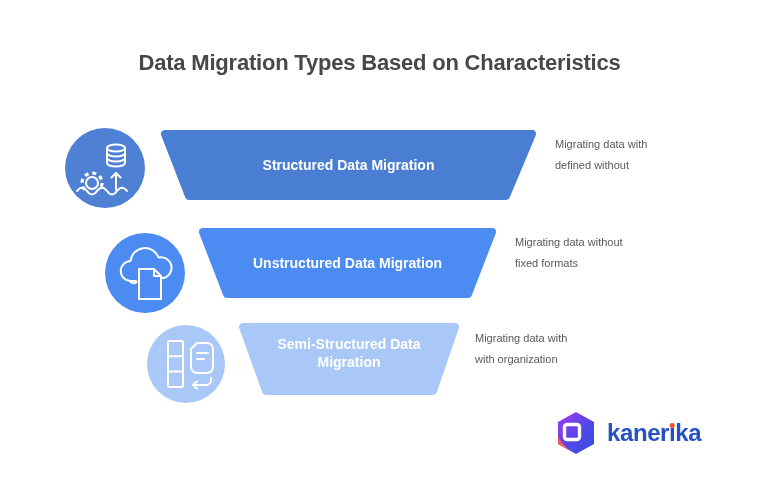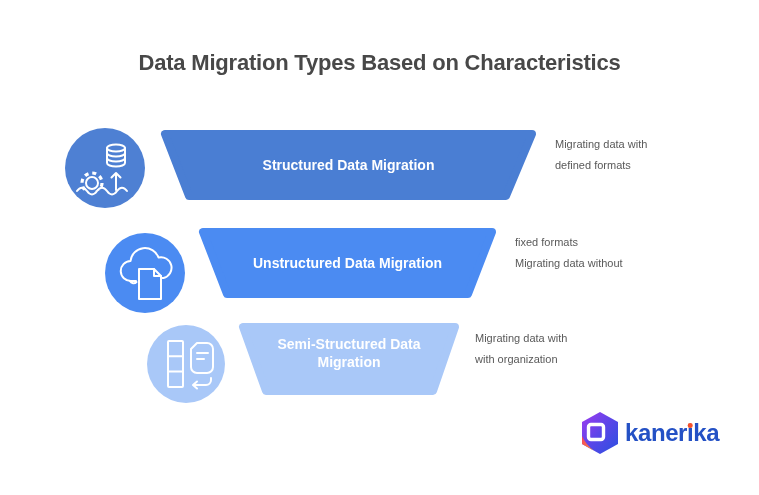--- a/index.html
+++ b/index.html
@@ -19,21 +19,21 @@
     display:flex;align-items:center;justify-content:center;text-align:center;
     color:#ffffff;font-weight:bold;font-size:14px;line-height:1.3;
   }
   .r0 .banner-label{padding:0 40px;box-sizing:border-box;}
   .r1 .banner-label{padding:0 36px;box-sizing:border-box;}
   .r2 .banner-label{padding:0 28px;box-sizing:border-box;}
   .desc{
     position:absolute;color:#595959;font-size:11px;line-height:21px;
   }
   .logo{
-    position:absolute;left:578px;top:410px;display:flex;align-items:flex-end;gap:3px;
+    position:absolute;left:554px;top:410px;display:flex;align-items:flex-end;gap:9px;
   }
   .logo-text{
     font-size:24px;font-weight:bold;color:#2451C5;letter-spacing:-0.4px;line-height:46px;
   }
   .logo-i{position:relative;display:inline-block;}
   .i-dot{
     position:absolute;left:50%;transform:translateX(-50%);top:13px;
     width:4.6px;height:4.6px;border-radius:50%;background:#F4502C;
   }
 </style>
@@ -68,21 +68,21 @@
 
     <div class="banner" style="left:160px;top:130px;width:377px;height:70px;">
       <svg width="377" height="70" viewBox="0 0 377 70">
         <polygon points="5,4 372,4 346,66 29,66" stroke-width="8" stroke-linejoin="round" fill="#4A7ED3" stroke="#4A7ED3"></polygon>
       </svg>
       <div class="banner-label">Structured Data Migration</div>
     </div>
 
     <div class="desc" style="left:555px;top:134px;width:175px;">
       <div>Migrating data with</div>
-      <div>defined formats</div>
+      <div>defined without</div>
     </div>
   </div>
 
   <div class="r1">
     <svg class="row-icon" style="left:105px;top:233px;" width="80" height="80" viewBox="0 0 80 80">
       <circle cx="40" cy="40" r="40" fill="#4B8BF2"></circle>
       <g stroke="#fff" fill="none" stroke-width="2" stroke-linecap="round" stroke-linejoin="round">
         <path d="M31,48 h-5 a10,10 0 0 1 -0.5,-20 a14.5,14.5 0 0 1 28,-3.5 a10.5,10.5 0 0 1 5,20.5 h-1.5"></path>
         <path d="M25,48 a4,4 0 0 0 6.5,1"></path>
         <path d="M34,66 V36 h15 l7,7 v23 z" fill="#4B8BF2"></path>
@@ -91,22 +91,22 @@
     </svg>
 
     <div class="banner" style="left:198px;top:228px;width:299px;height:70px;">
       <svg width="299" height="70" viewBox="0 0 299 70">
         <polygon points="5,4 294,4 270,66 29,66" stroke-width="8" stroke-linejoin="round" fill="#4B8BF2" stroke="#4B8BF2"></polygon>
       </svg>
       <div class="banner-label">Unstructured Data Migration</div>
     </div>
 
     <div class="desc" style="left:515px;top:232px;width:185px;">
+      <div>Migrating data without</div>
       <div>fixed formats</div>
-      <div>Migrating data without</div>
     </div>
   </div>
 
   <div class="r2">
     <svg class="row-icon" style="left:147px;top:325px;" width="78" height="78" viewBox="0 0 78 78">
       <circle cx="39" cy="39" r="39" fill="#A9C8F8"></circle>
       <g stroke="#fff" fill="none" stroke-width="2" stroke-linecap="round" stroke-linejoin="round">
         <rect x="21" y="16" width="15" height="46" rx="1"></rect>
         <path d="M21,31.3 h15 M21,46.6 h15"></path>
         <path d="M50,18 L44,24 V42 a6,6 0 0 0 6,6 h10 a6,6 0 0 0 6,-6 V24 a6,6 0 0 0 -6,-6 z"></path>

